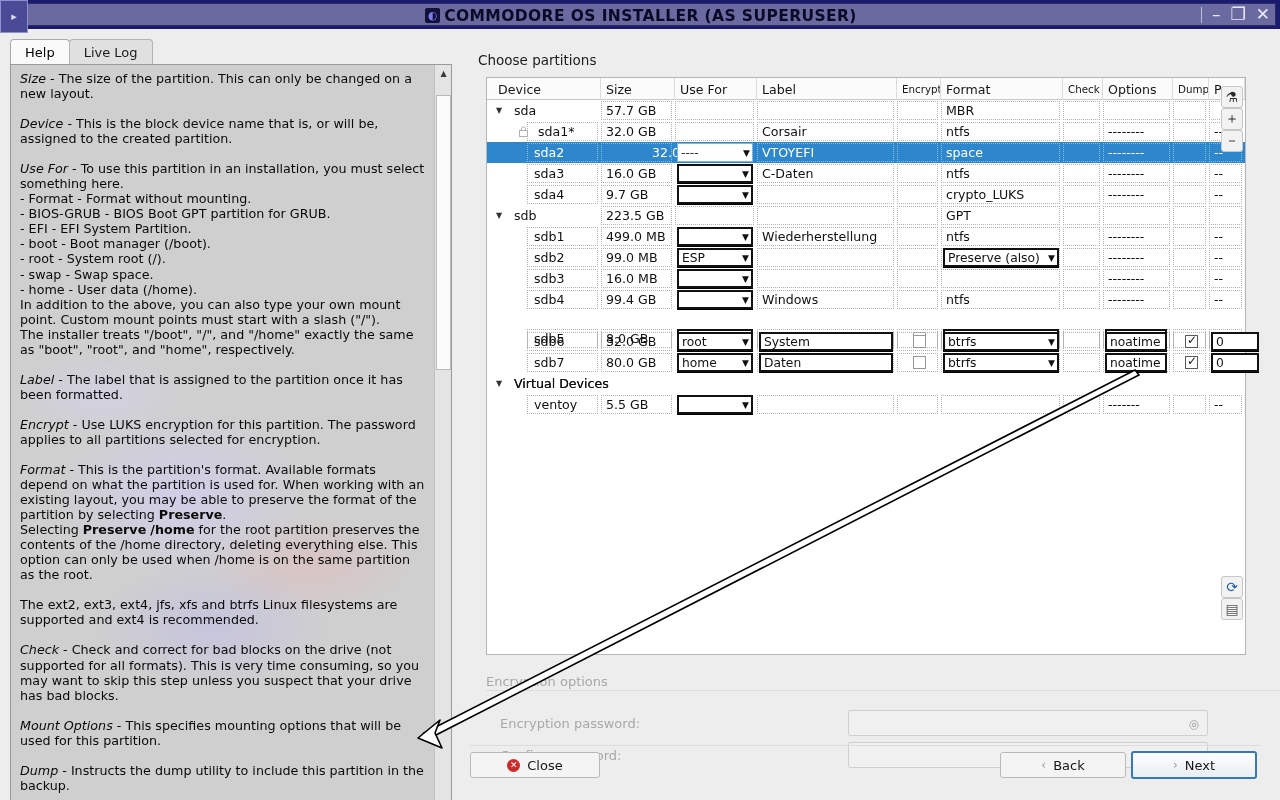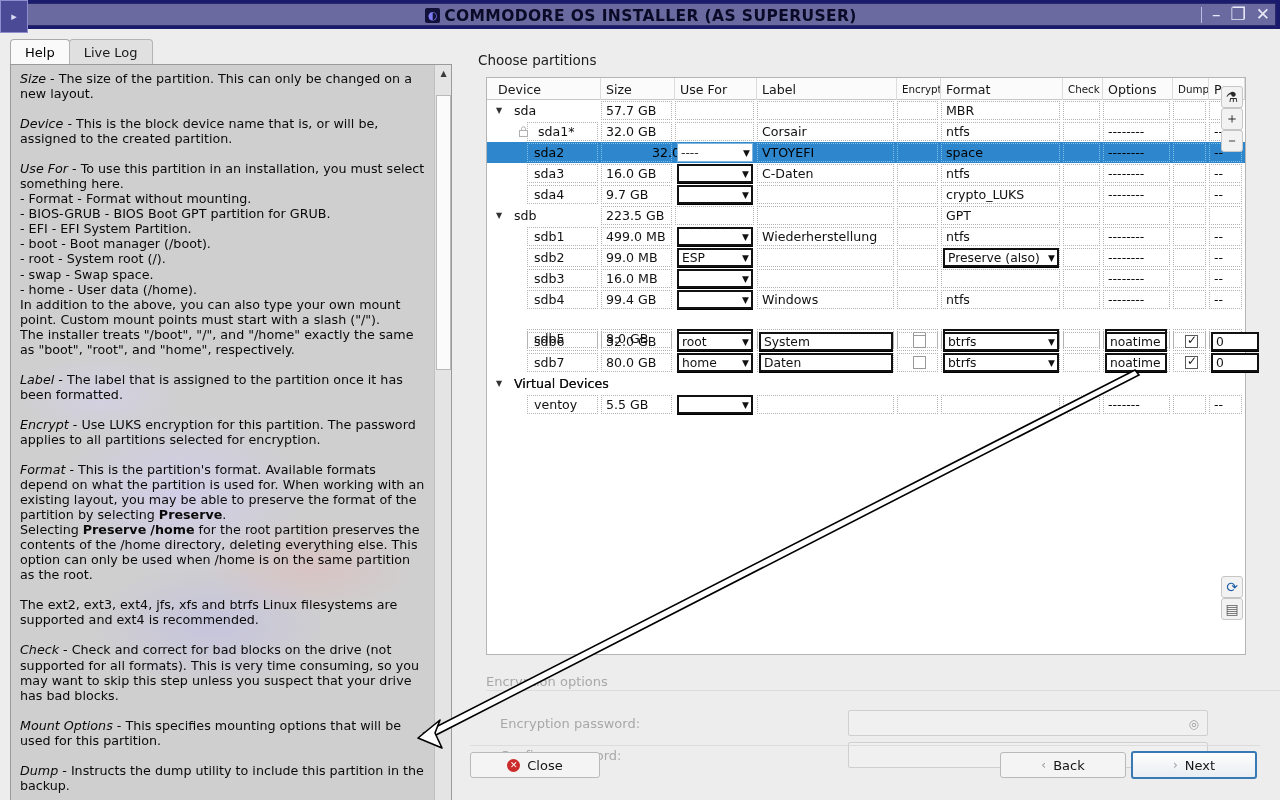--- a/index.html
+++ b/index.html
@@ -122,21 +122,21 @@
   }
   .th.small { font-size: 10.3px; }
 
   #tbody { position: absolute; left: 0; top: 22px; width: 100%; height: 556px; }
   .row { position: absolute; left: 0; width: 100%; height: 21px; }
   .row.sel { background: #2e87cd; }
   .cell {
     position: absolute; top: 0; height: 21px; display: flex; align-items: center;
     font-size: 12.6px; color: #111; padding-left: 5px; white-space: nowrap; overflow: hidden;
   }
-  .row.sel .cell { color: #000000; }
+  .row.sel .cell { color: #ffffff; }
   .dashcell {
     position: absolute; top: 1px; height: 19px;
     border: 1px dotted #b3b3b3;
   }
   .row.sel .dashcell { border-color: #7fc0ea; }
 
   .twisty { position: absolute; width: 12px; height: 21px; display: flex; align-items: center; justify-content: center; font-size: 8px; color: #333; }
   .lockico { position: absolute; width: 12px; height: 21px; display: flex; align-items: center; justify-content: center; }
 
   

